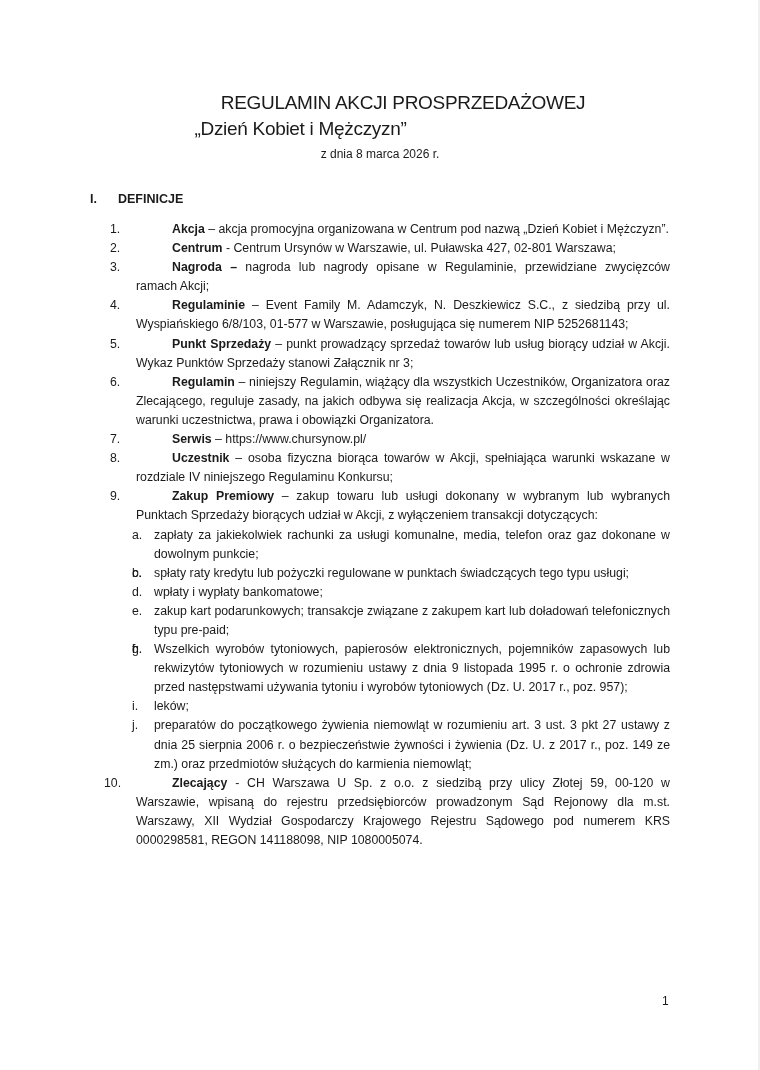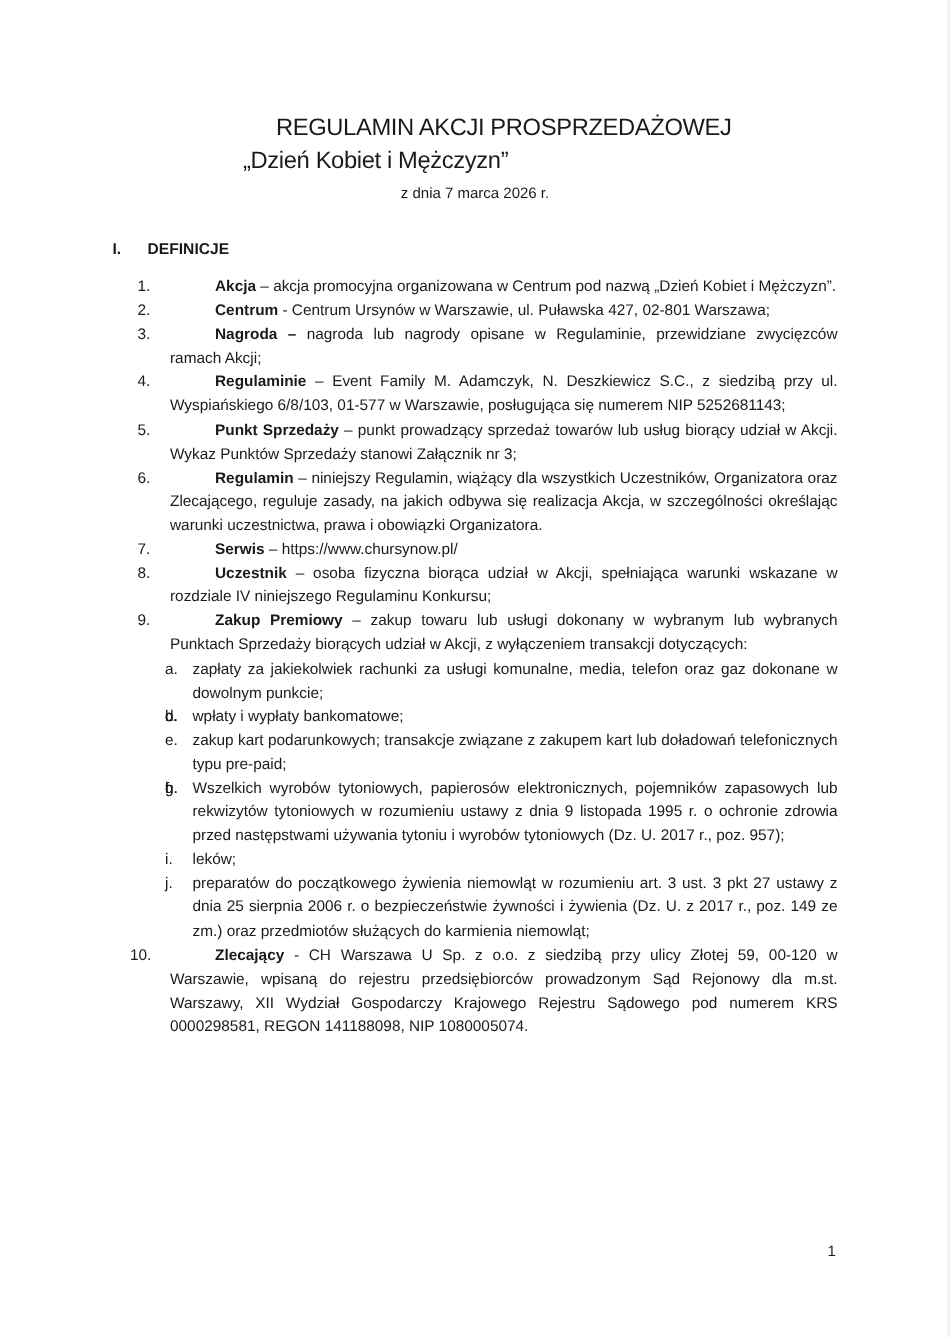--- a/index.html
+++ b/index.html
@@ -22,41 +22,41 @@
   .sub { position: relative; padding-left: 46px; text-align: justify; }
   .sub .n { position: absolute; left: 24px; top: 0; }
   .pagenum { position: absolute; left: 662px; top: 994px; font-size: 12px; }
 </style>
 </head>
 <body>
 
 <div class="page">
   <div class="title1">REGULAMIN  AKCJI PROSPRZEDAŻOWEJ</div>
   <div class="title2">„Dzień Kobiet i Mężczyzn”</div>
-  <div class="title3">z dnia 7 marca 2026 r.</div>
+  <div class="title3">z dnia 8 marca 2026 r.</div>
 
   <div class="sec">
     <span class="num">I.</span>
     <span class="lbl">DEFINICJE</span>
   </div>
 
   <div class="list">
     <div class="item"><span class="n">1.</span><b>Akcja</b><span> – akcja promocyjna organizowana w Centrum pod nazwą „Dzień Kobiet i Mężczyzn”.</span></div>
     <div class="item"><span class="n">2.</span><b>Centrum</b><span> - Centrum Ursynów w Warszawie, ul. Puławska 427, 02-801 Warszawa;</span></div>
     <div class="item"><span class="n">3.</span><b>Nagroda –</b><span> nagroda lub nagrody opisane w Regulaminie, przewidziane zwycięzców ramach Akcji;</span></div>
     <div class="item"><span class="n">4.</span><b>Regulaminie</b><span> – Event Family M. Adamczyk, N. Deszkiewicz S.C., z siedzibą przy ul. Wyspiańskiego 6/8/103, 01-577 w Warszawie,  posługująca się numerem NIP 5252681143;</span></div>
     <div class="item"><span class="n">5.</span><b>Punkt Sprzedaży</b><span> – punkt prowadzący sprzedaż towarów lub usług biorący udział w Akcji. Wykaz Punktów Sprzedaży stanowi Załącznik nr 3;</span></div>
     <div class="item"><span class="n">6.</span><b>Regulamin</b><span> – niniejszy Regulamin, wiążący dla wszystkich Uczestników, Organizatora oraz Zlecającego, reguluje zasady, na jakich odbywa się realizacja Akcja, w szczególności określając warunki uczestnictwa, prawa i obowiązki Organizatora.</span></div>
     <div class="item"><span class="n">7.</span><b>Serwis</b><span> – https://www.chursynow.pl/</span></div>
-    <div class="item"><span class="n">8.</span><b>Uczestnik</b><span> – osoba fizyczna biorąca udział w Akcji, spełniająca warunki wskazane w rozdziale IV niniejszego Regulaminu Konkursu;</span></div>
+    <div class="item"><span class="n">8.</span><b>Uczestnik</b><span> – osoba fizyczna biorąca towarów w Akcji, spełniająca warunki wskazane w rozdziale IV niniejszego Regulaminu Konkursu;</span></div>
     <div class="item"><span class="n">9.</span><b>Zakup Premiowy</b><span> – zakup towaru lub usługi dokonany w wybranym lub wybranych Punktach Sprzedaży biorących udział w Akcji, z wyłączeniem transakcji dotyczących:</span></div>
 
     <div class="sub"><span class="n">a.</span><span>zapłaty za jakiekolwiek rachunki za usługi komunalne, media, telefon oraz gaz dokonane w dowolnym punkcie;</span></div>
     <div class="sub"><span class="n">b.</span></div>
-    <div class="sub"><span class="n">c.</span></div>
+    <div class="sub"><span class="n">c.</span><span>spłaty raty kredytu lub pożyczki regulowane w punktach świadczących tego typu usługi;</span></div>
     <div class="sub"><span class="n">d.</span><span>wpłaty i wypłaty bankomatowe;</span></div>
     <div class="sub"><span class="n">e.</span><span>zakup kart podarunkowych; transakcje związane z zakupem kart lub doładowań telefonicznych typu pre-paid;</span></div>
     <div class="sub"><span class="n">f.</span></div>
     <div class="sub"><span class="n">g.</span></div>
     <div class="sub"><span class="n">h.</span><span>Wszelkich wyrobów tytoniowych, papierosów elektronicznych, pojemników zapasowych lub rekwizytów tytoniowych w rozumieniu ustawy z dnia 9 listopada 1995 r. o ochronie zdrowia przed następstwami używania tytoniu i wyrobów tytoniowych (Dz. U. 2017 r., poz. 957);</span></div>
     <div class="sub"><span class="n">i.</span><span>leków;</span></div>
     <div class="sub"><span class="n">j.</span><span>preparatów do początkowego żywienia niemowląt w rozumieniu art. 3 ust. 3 pkt 27 ustawy z dnia 25 sierpnia 2006 r. o bezpieczeństwie żywności i żywienia (Dz. U. z 2017 r., poz. 149 ze zm.) oraz przedmiotów służących do karmienia niemowląt;</span></div>
 
     <div class="item"><span class="n" style="left:-4px">10.</span><b>Zlecający</b><span> - CH Warszawa U Sp. z o.o. z siedzibą przy ulicy Złotej 59, 00-120 w Warszawie, wpisaną do rejestru przedsiębiorców prowadzonym Sąd Rejonowy dla m.st. Warszawy, XII Wydział Gospodarczy Krajowego Rejestru Sądowego pod numerem KRS 0000298581, REGON 141188098, NIP 1080005074.</span></div>
   </div>

